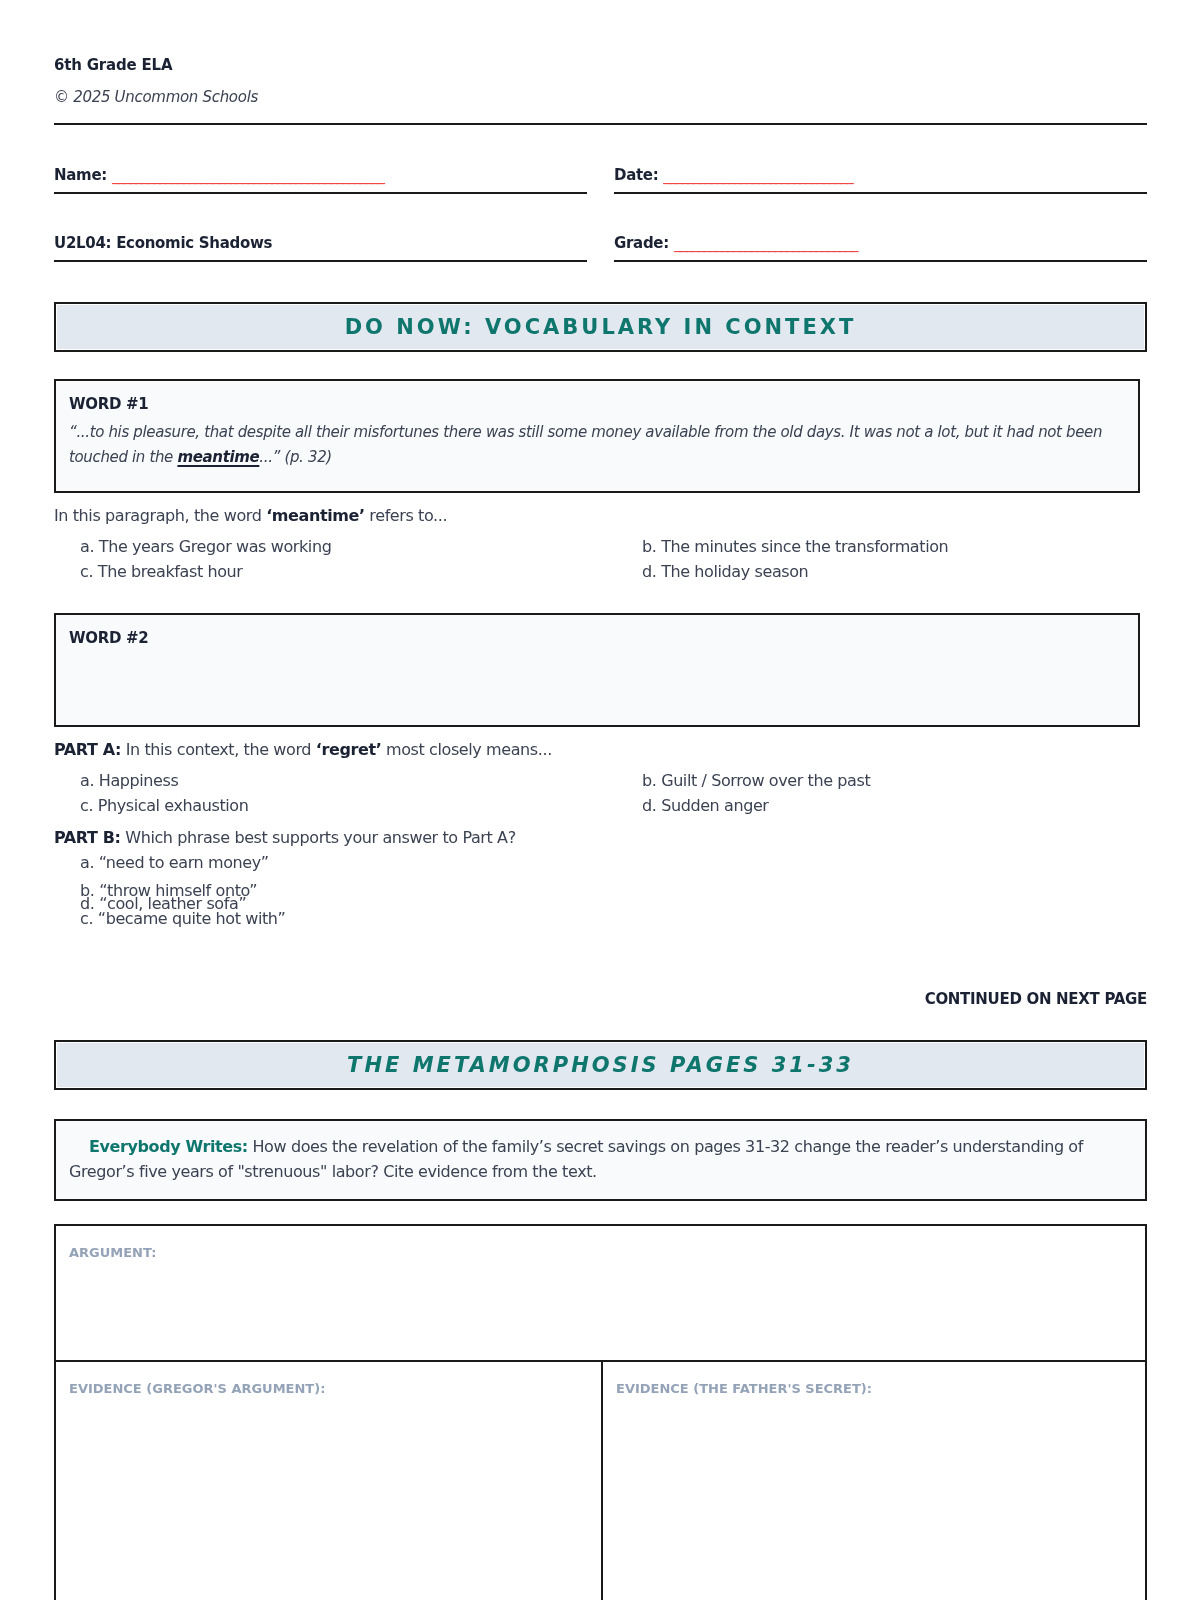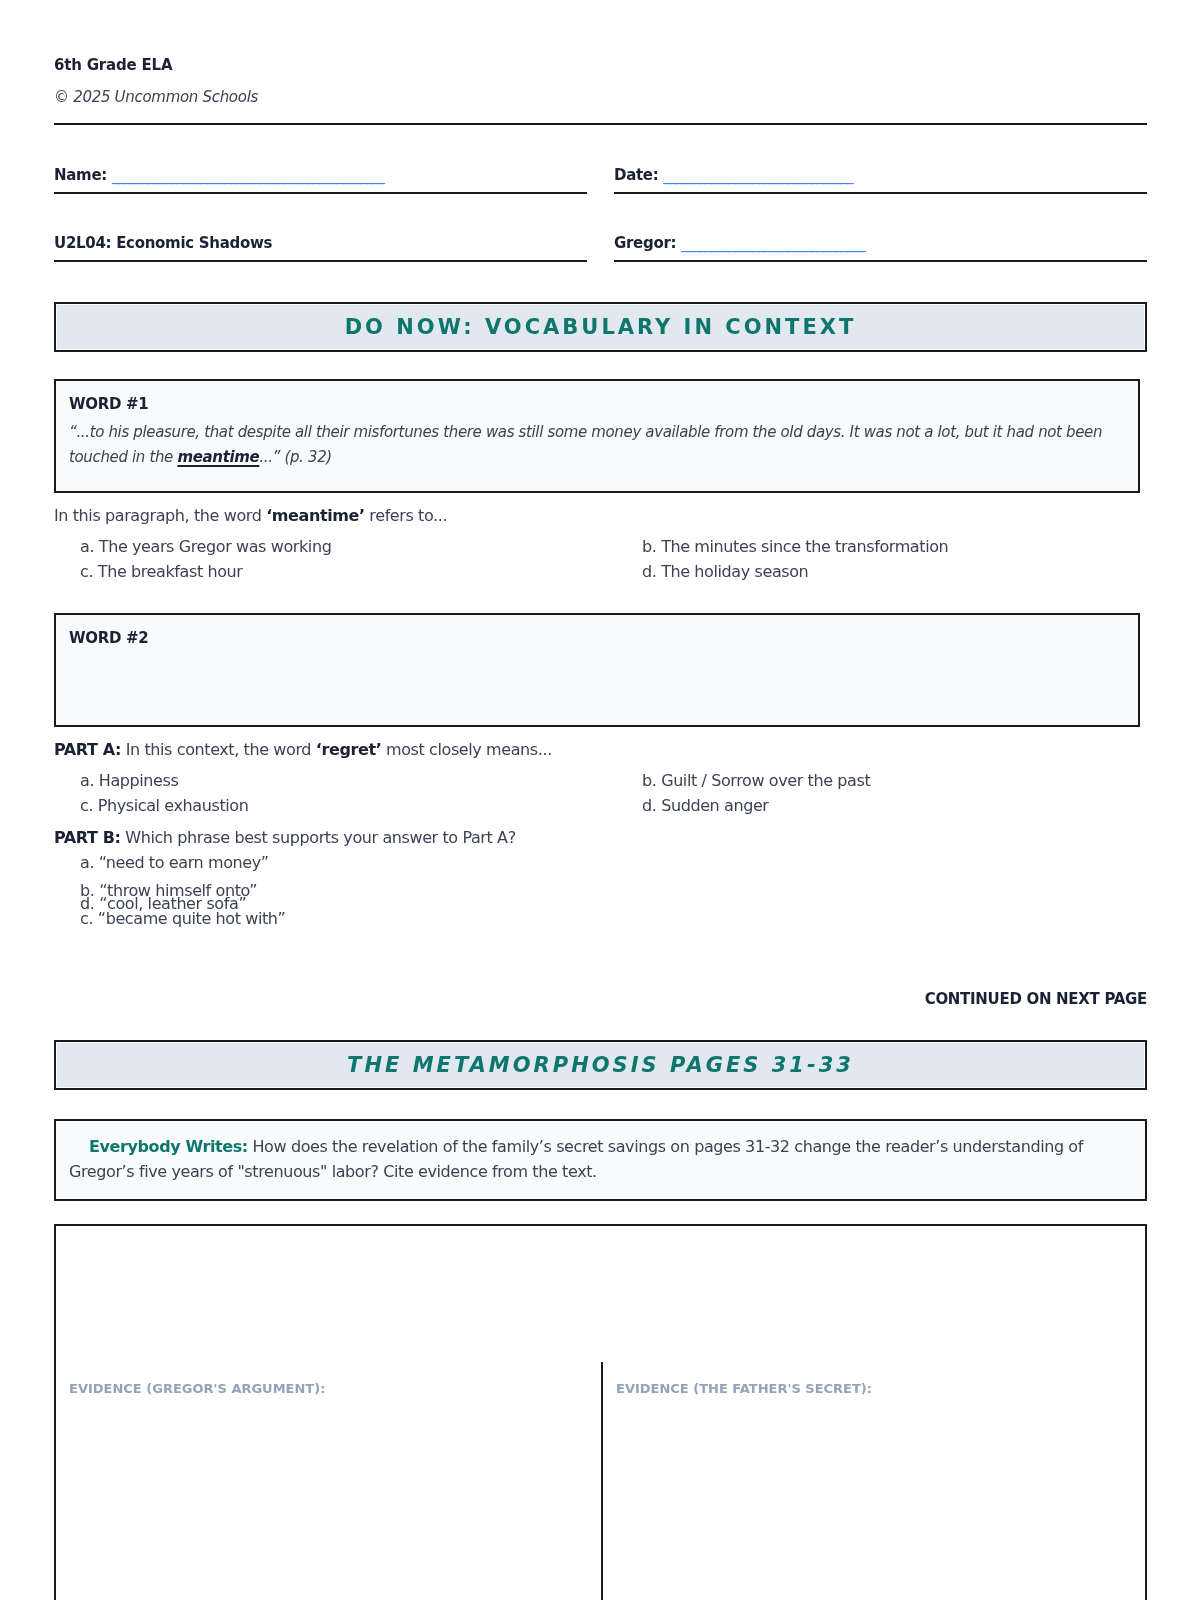--- a/index.html
+++ b/index.html
@@ -6,21 +6,21 @@
   body {
     width: 1200px; height: 1600px; overflow: hidden; position: relative;
     font-family: "DejaVu Sans", sans-serif; color: #1e293b;
   }
   .page { position: absolute; left: 54px; top: 0; width: 1093px; }
   .course { position: absolute; top: 56px; left: 0; font-size: 15px; font-weight: bold; color: #1a2233; letter-spacing: -0.2px; }
   .copyright { position: absolute; top: 88px; left: 0; font-size: 15px; font-style: italic; color: #3b4252; letter-spacing: -0.3px; }
   .header-rule { position: absolute; top: 123px; left: 0; width: 1093px; height: 2px; background: #1a1a1a; }
 
   .field { position: absolute; width: 533px; height: 26px; border-bottom: 2px solid #1a1a1a; font-size: 15px; font-weight: bold; color: #1a2233; letter-spacing: -0.3px; }
-  .field .blank { font-weight: normal; color: #3b82f6; letter-spacing: -1.6px; margin-top: 48px; }
+  .field .blank { font-weight: normal; color: #ef4444; letter-spacing: -1.6px; margin-top: 48px; }
   .f-name { top: 166px; left: 0; }
   .f-date { top: 166px; left: 560px; }
   .f-lesson { top: 234px; left: 0; }
   .f-period { top: 234px; left: 560px; }
 
   .banner { position: absolute; left: 0; width: 1089px; height: 46px; background: #e2e8f0; border: 2px solid #1a1a1a; box-shadow: inset 0 0 0 1px #ffffff; display: flex; align-items: center; justify-content: center; font-size: 21px; font-weight: bold; letter-spacing: 3px; color: #0f766e; }
   .banner-1 { top: 302px; }
   .banner-2 { top: 1040px; font-style: italic; }
 
   .word-box { position: absolute; left: 0; width: 1063px; background: #f8fafc; border: 2px solid #1a1a1a; padding: 14px 6px 10px 13px; }
@@ -64,21 +64,21 @@
     <span class="blank">______________________________________________</span>
   </div>
   <div class="field f-date">
     <span>Date:</span>
     <span class="blank">________________________________</span>
   </div>
   <div class="field f-lesson">
     <span>U2L04: Economic Shadows</span>
   </div>
   <div class="field f-period">
-    <span>Gregor:</span>
+    <span>Grade:</span>
     <span class="blank">_______________________________</span>
   </div>
 
   <div class="banner banner-1">DO NOW: VOCABULARY IN CONTEXT</div>
 
   <div class="word-box word-1">
     <div class="word-title">WORD #1</div>
     <div class="quote"><span>“...to his pleasure, that despite all their misfortunes there was still some money available from the old days. It was not a lot, but it had not been touched in the </span><span class="key">meantime</span><span>...” (p. 32)</span></div>
   </div>
 
@@ -104,20 +104,23 @@
   <div class="opt col-l" style="top:909px">c. “became quite hot with”</div>
   <div class="opt col-l" style="top:894px">d. “cool, leather sofa”</div>
 
   <div class="continued">CONTINUED ON NEXT PAGE</div>
 
   <div class="banner banner-2">THE METAMORPHOSIS PAGES 31-33</div>
 
   <div class="prompt-box"><span class="ew">Everybody Writes:</span><span> How does the revelation of the family’s secret savings on pages 31-32 change the reader’s understanding of Gregor’s five years of "strenuous" labor? Cite evidence from the text.</span></div>
 
   <div class="response">
+    <div class="resp-arg">
+      <div class="resp-label">ARGUMENT:</div>
+    </div>
     <div class="resp-ev1">
       <div class="resp-label">EVIDENCE (GREGOR'S ARGUMENT):</div>
     </div>
     <div class="resp-ev2">
       <div class="resp-label">EVIDENCE (THE FATHER'S SECRET):</div>
     </div>
   </div>
 </div>
 
 </body></html>

